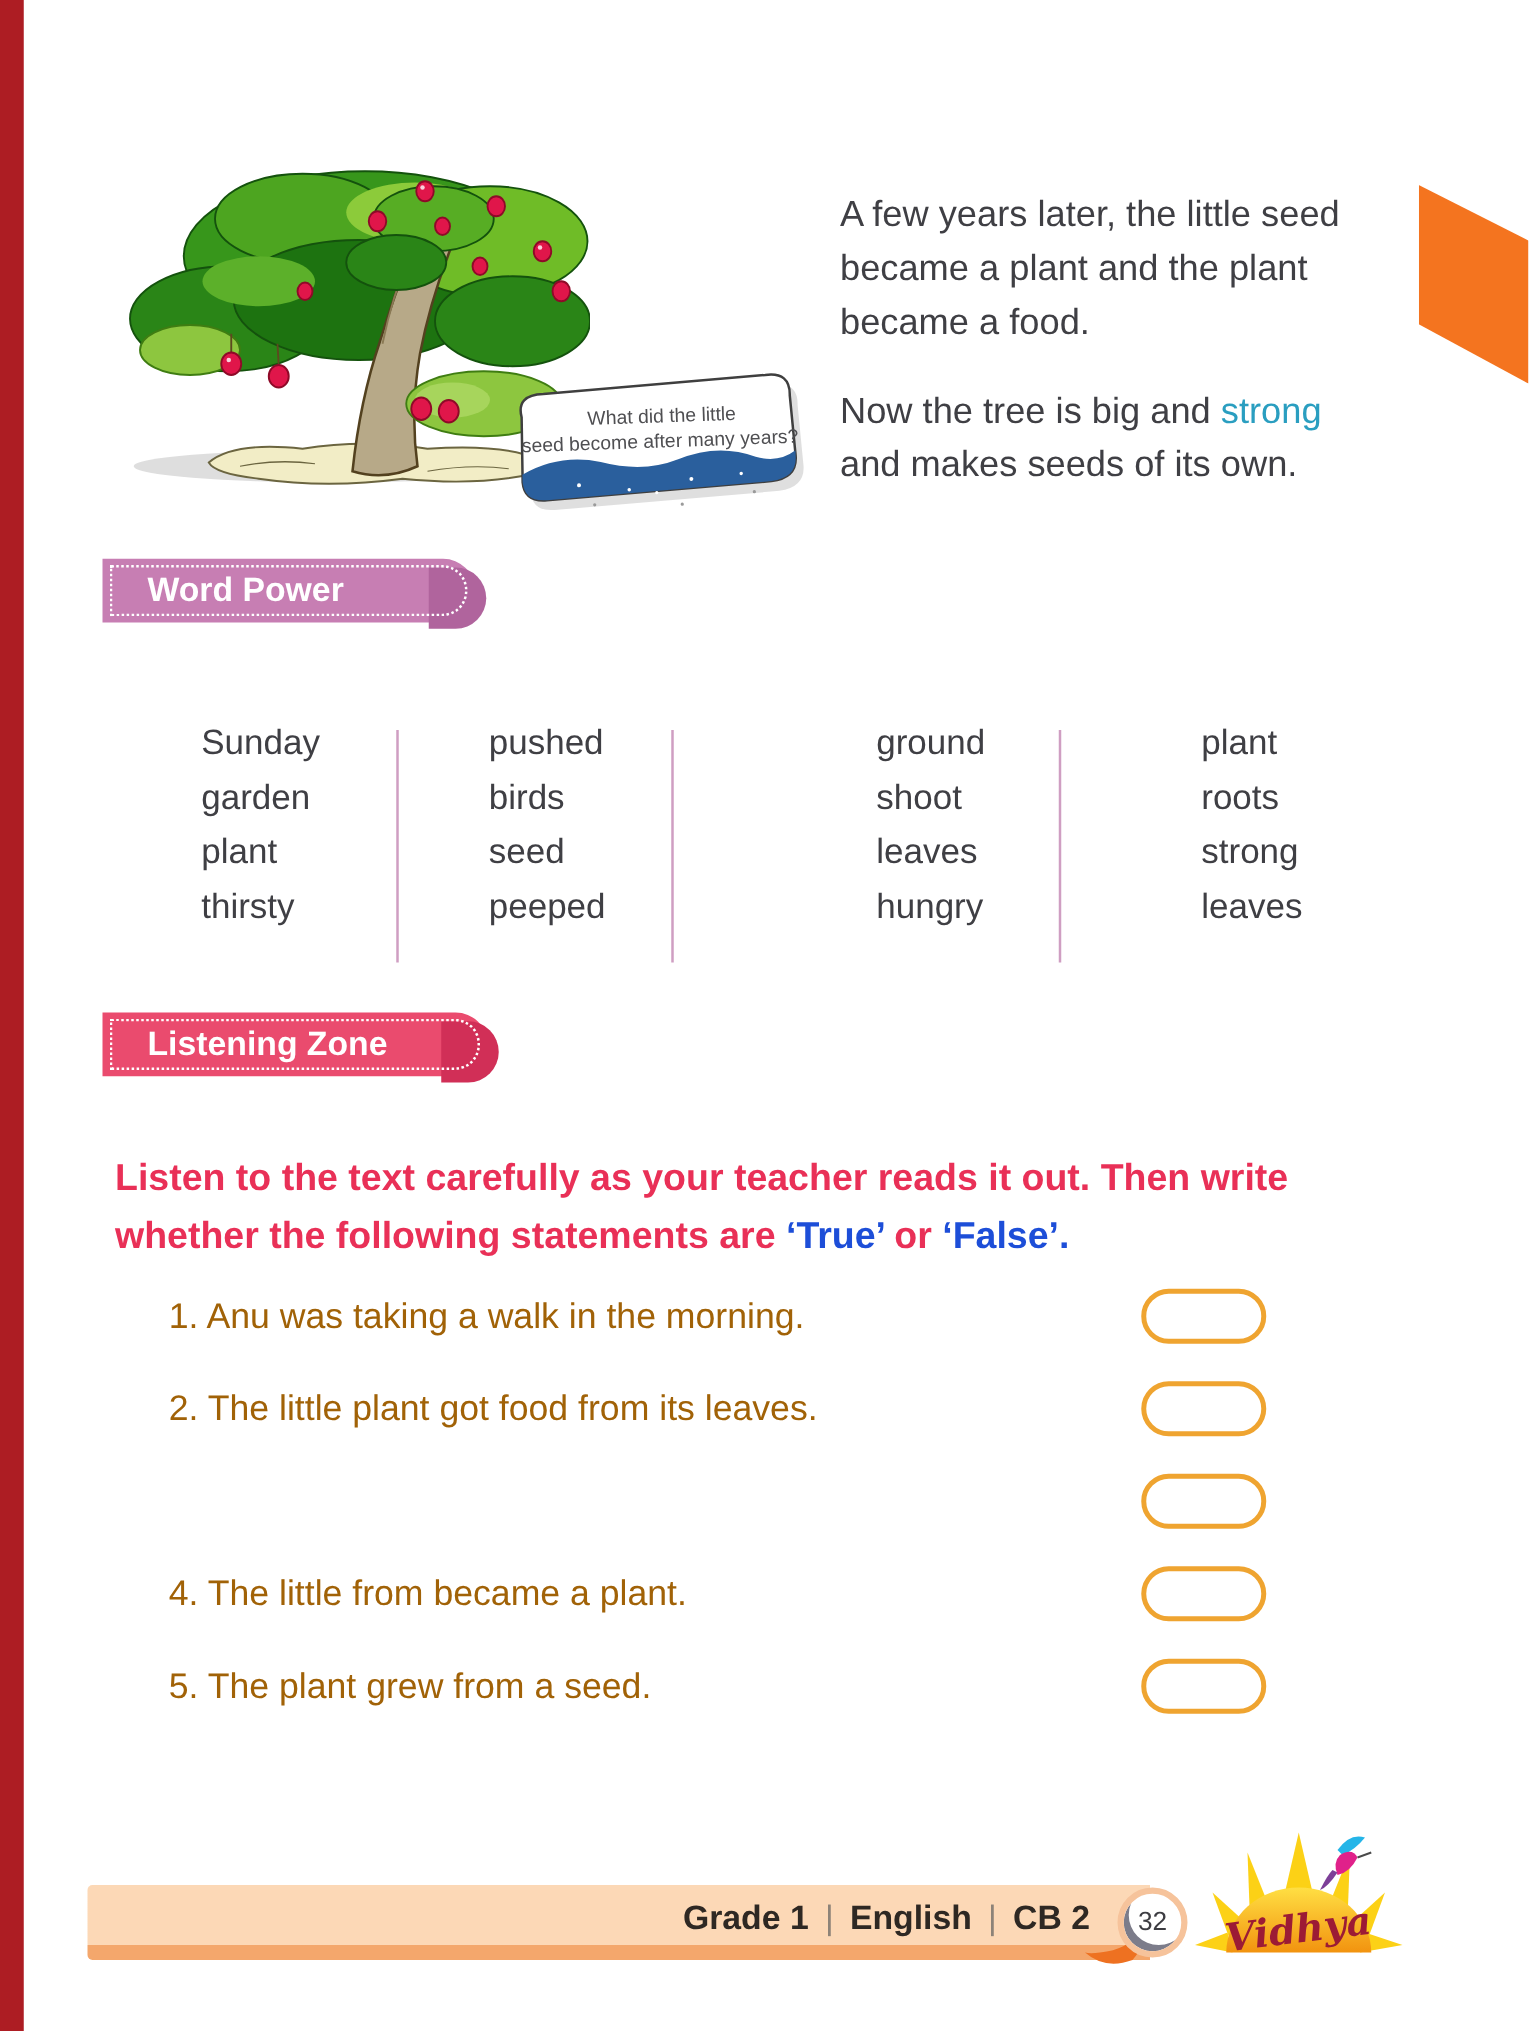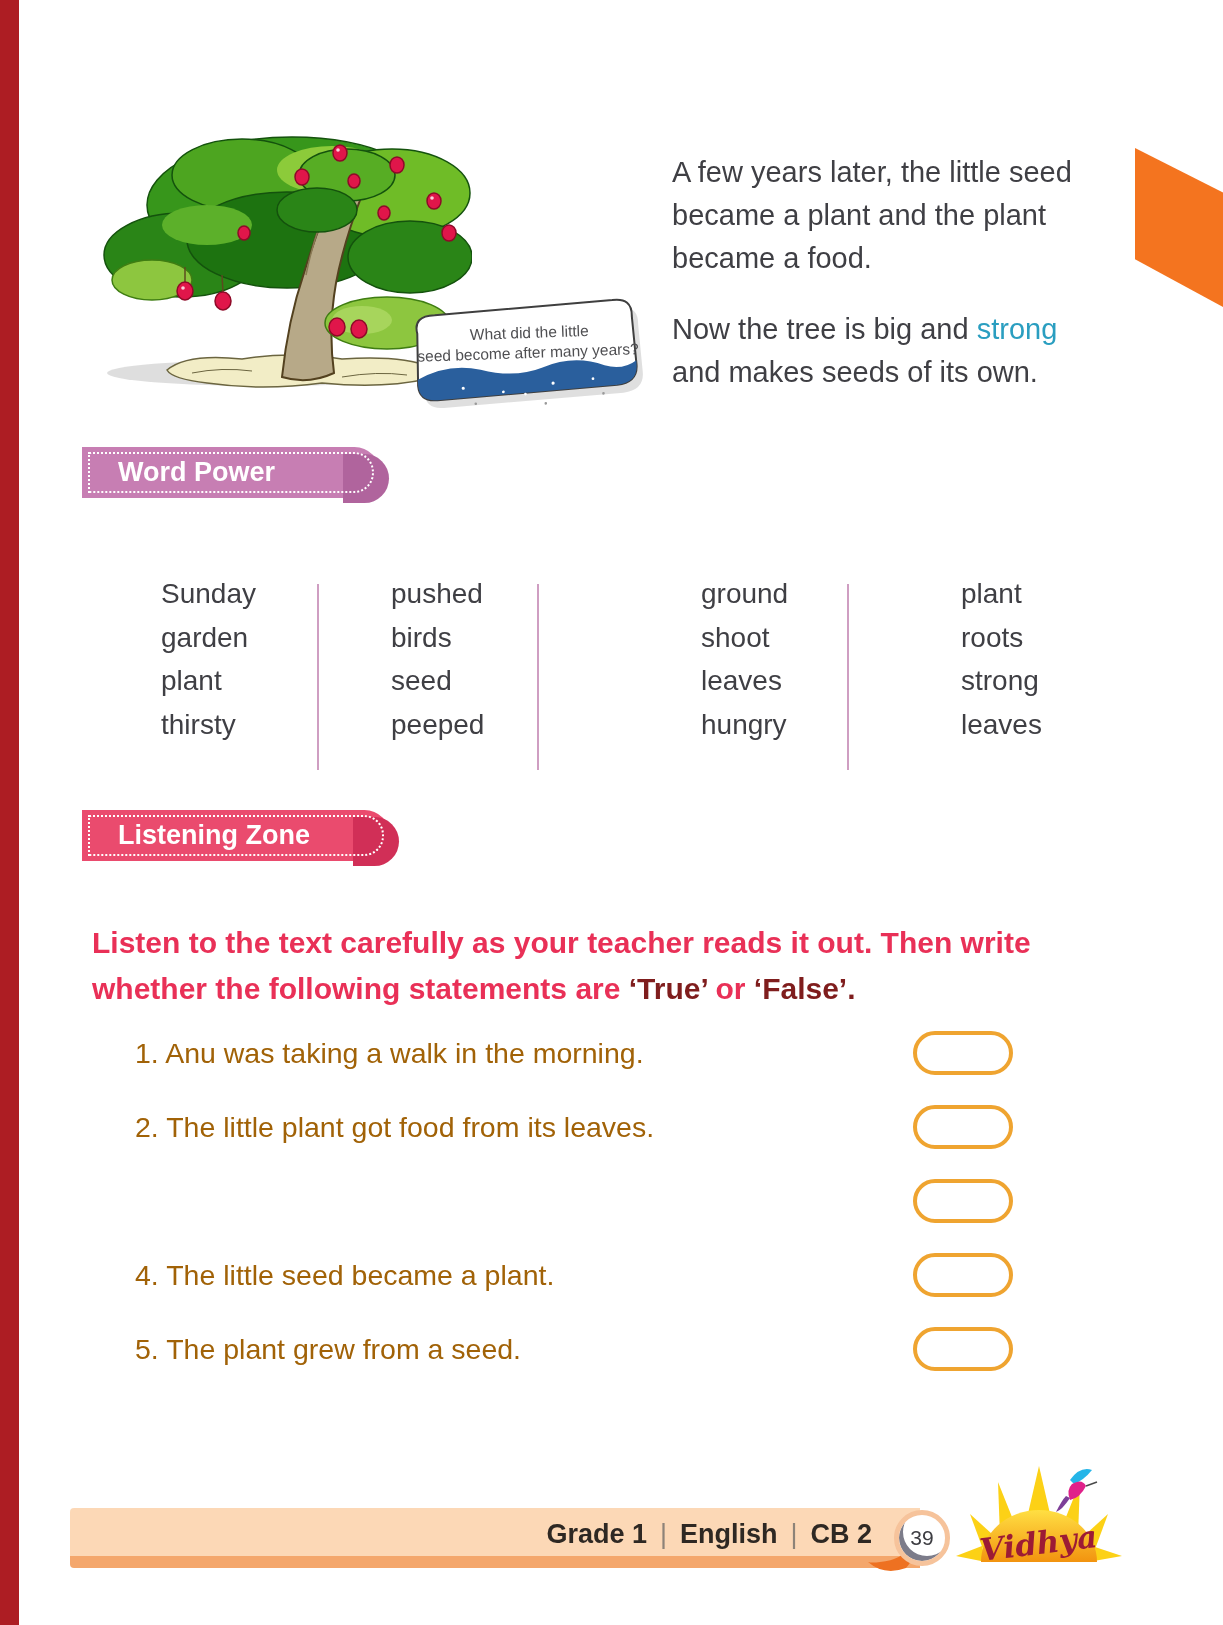--- a/index.html
+++ b/index.html
@@ -30,21 +30,21 @@
 
   
   .word-col{position:absolute;top:572px;font-size:28px;line-height:43.5px;color:#3f3f44;margin-left:21px;}
   .wc1{left:140px;} .wc2{left:370px;} .wc3{left:680px;} .wc4{left:940px;}
   .vline{position:absolute;top:584px;height:186px;width:2px;background:#cf9ec2;}
   .vl1{left:317px;} .vl2{left:537px;} .vl3{left:847px;}
 
   
   .instruction{position:absolute;left:92px;top:920px;width:1070px;font-weight:bold;
                font-size:30px;line-height:46px;color:#e93057;}
-  .instruction .dark{color:#7f1d1d;}
+  .instruction .dark{color:#1d4ed8;}
   .statement{position:absolute;left:135px;font-size:28.5px;color:#a16207;white-space:nowrap;}
   .st1{top:1037px;} .st2{top:1111px;} .st3{top:1185px;} .st4{top:1259px;} .st5{top:1333px;}
   .pill{position:absolute;left:913px;width:92px;height:36px;background:#fff;
         border:4px solid #efa430;border-radius:24px;}
   .pl1{top:1031px;} .pl2{top:1105px;} .pl3{top:1179px;} .pl4{top:1253px;} .pl5{top:1327px;}
 
   
   .footer-bar{position:absolute;left:70px;top:1508px;width:850px;height:60px;box-sizing:border-box;
         background:linear-gradient(#fcd8b6 0 80%,#f4a76c 80% 100%);border-radius:4px 0 0 4px;
         display:flex;align-items:center;justify-content:flex-end;padding-right:48px;padding-bottom:8px;
@@ -188,41 +188,41 @@
   </div>
   <div class="pill pl1"></div>
   <div class="statement st2">
     <span>2.</span>
     <span>The little plant got food from its leaves.</span>
   </div>
   <div class="pill pl2"></div>
   <div class="pill pl3"></div>
   <div class="statement st4">
     <span>4.</span>
-    <span>The little seed became a plant.</span>
+    <span>The little from became a plant.</span>
   </div>
   <div class="pill pl4"></div>
   <div class="statement st5">
     <span>5.</span>
     <span>The plant grew from a seed.</span>
   </div>
   <div class="pill pl5"></div>
 
   <div class="footer-bar">
     <span>Grade 1</span>
     <span class="sep">|</span>
     <span>English</span>
     <span class="sep">|</span>
     <span>CB 2</span>
   </div>
   <svg class="swoosh" width="58" height="36" viewBox="0 0 58 36">
     <path d="M2,20 Q18,34 40,26 Q52,12 48,2 Q36,18 14,20 Q6,21 2,20 Z" fill="#ee7121"></path>
   </svg>
   <div class="page-badge">
-    <span>39</span>
+    <span>32</span>
   </div>
 
   <svg class="logo" width="180" height="118" viewBox="0 0 180 118">
     <defs>
       <linearGradient id="sun" x1="0" y1="0" x2="0" y2="1">
         <stop offset="0" stop-color="#ffdf43"></stop>
           <stop offset="1" stop-color="#f2930f"></stop>
       </linearGradient>
     </defs>
     <g fill="#fcd116">

